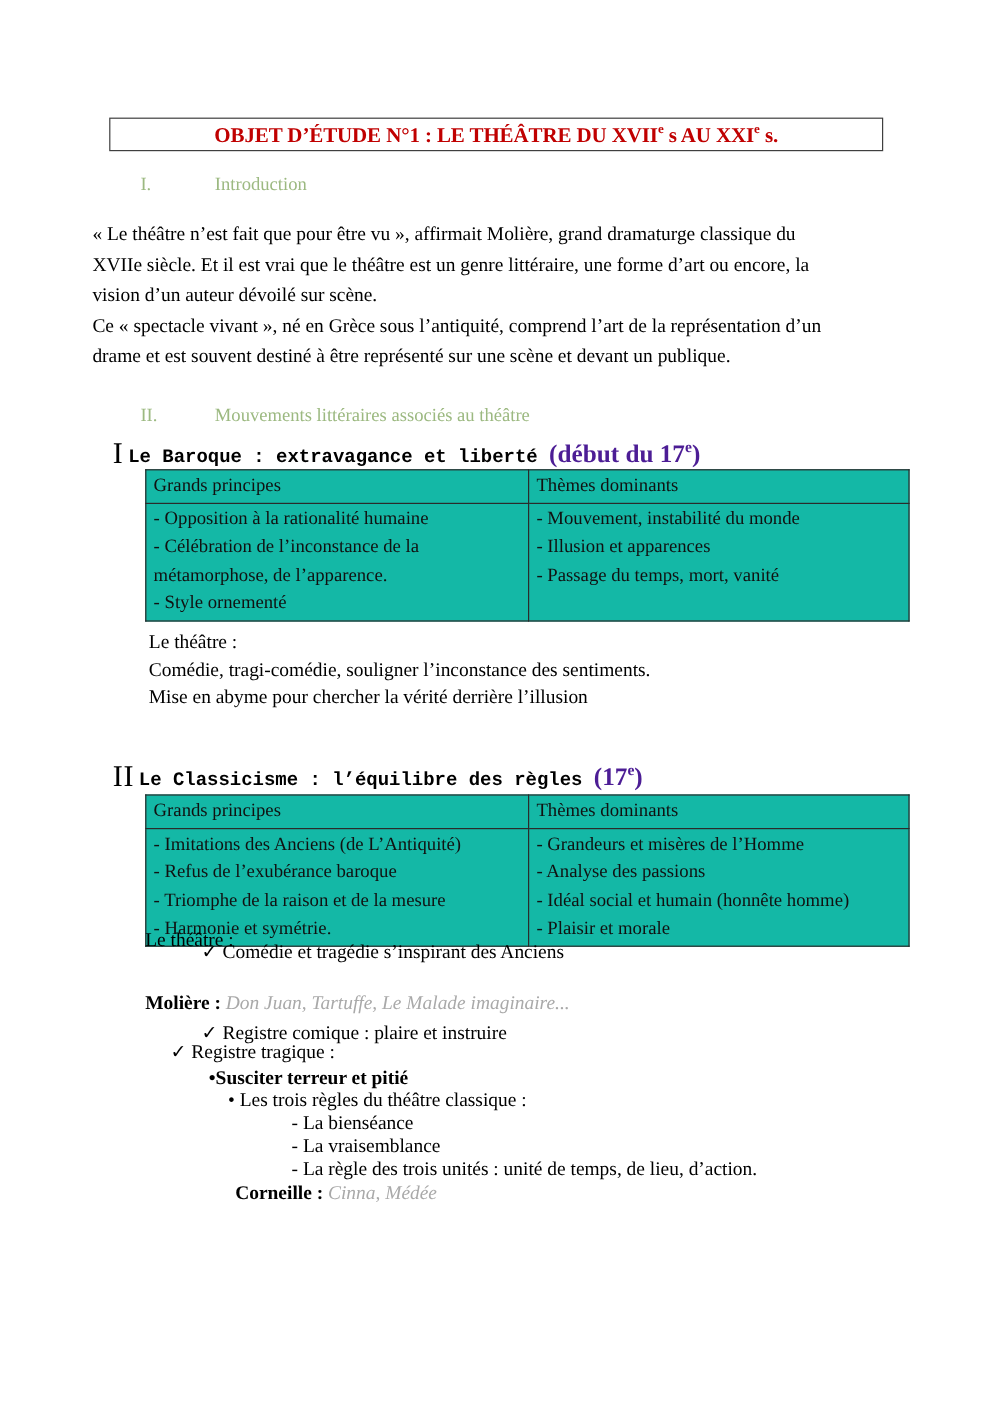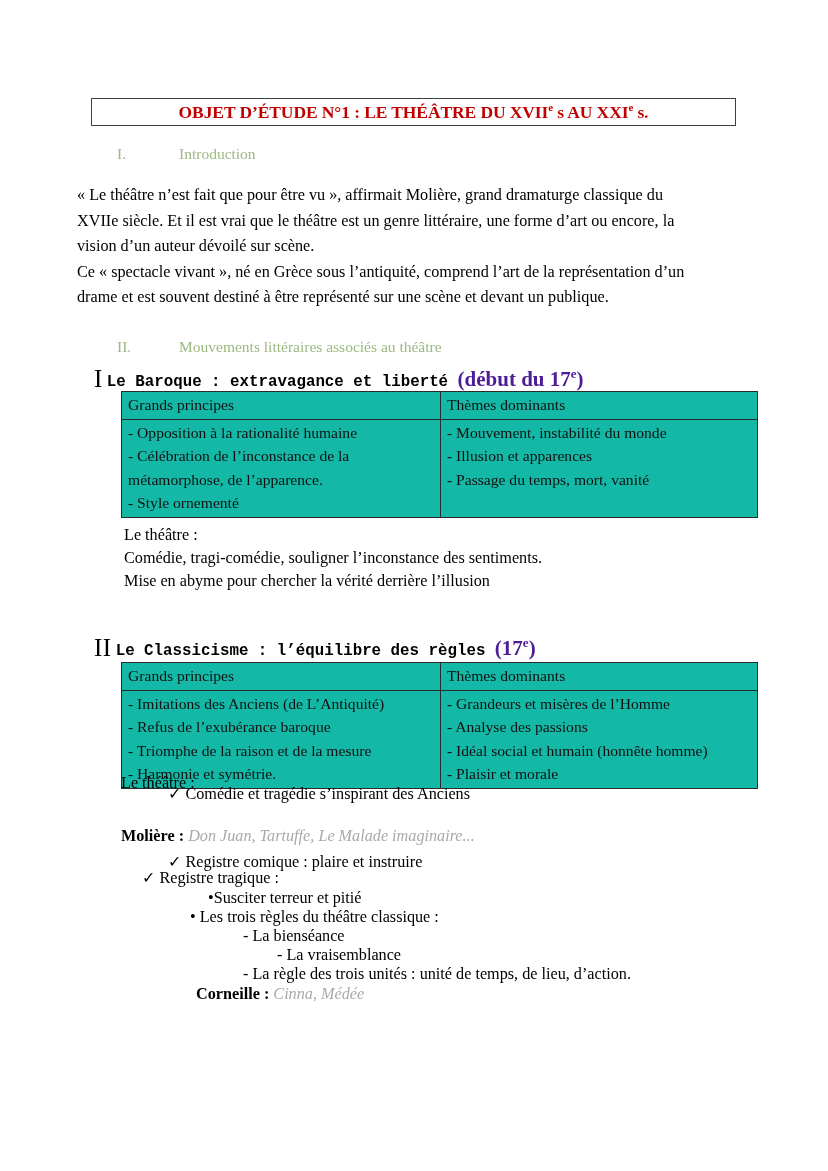--- a/index.html
+++ b/index.html
@@ -233,24 +233,24 @@
   </div>
 
   <div class="line" style="left:121px; top:825px;"><span class="b">Molière :</span>
     <span class="work">Don Juan, Tartuffe, Le Malade imaginaire...</span>
   </div>
 
   <div class="line" style="left:142px; top:866px;"><span class="check">✓</span>
     <span>Registre tragique :</span>
   </div>
 
-  <div class="line" style="left:208px; top:887px;">•Susciter terreur et pitié</div>
+  <div class="line" style="left:174px; top:887px;font-weight:bold;">•Susciter terreur et pitié</div>
   <div class="line" style="left:190px; top:906px;">• Les trois règles du théâtre classique :</div>
   <div class="line" style="left:243px; top:925px;">- La bienséance</div>
-  <div class="line" style="left:243px; top:944px;margin-left:34px;">-  La vraisemblance</div>
+  <div class="line" style="left:243px; top:944px;">-  La vraisemblance</div>
   <div class="line" style="left:243px; top:963px;">-  La règle des trois unités : unité de temps, de lieu, d’action.</div>
 
   <div class="line" style="left:196px; top:983px;"><span class="b">Corneille :</span>
     <span class="work">Cinna, Médée</span>
   </div>
 
 
 </div>
 
 </body></html>

